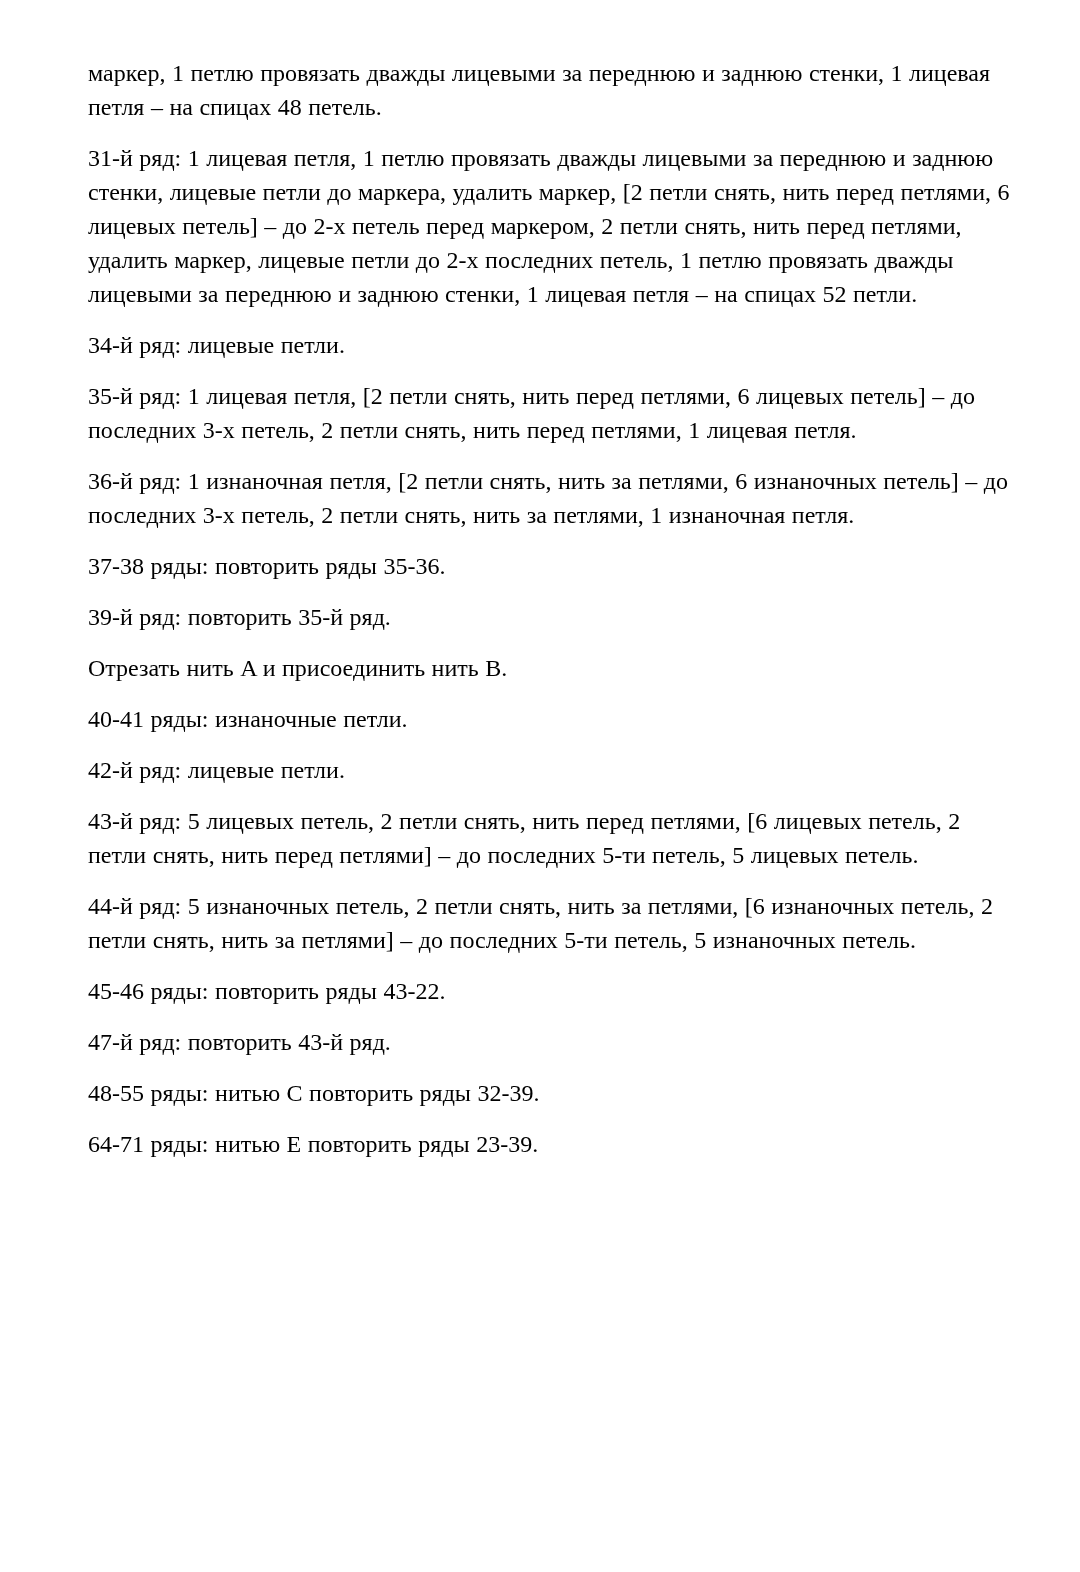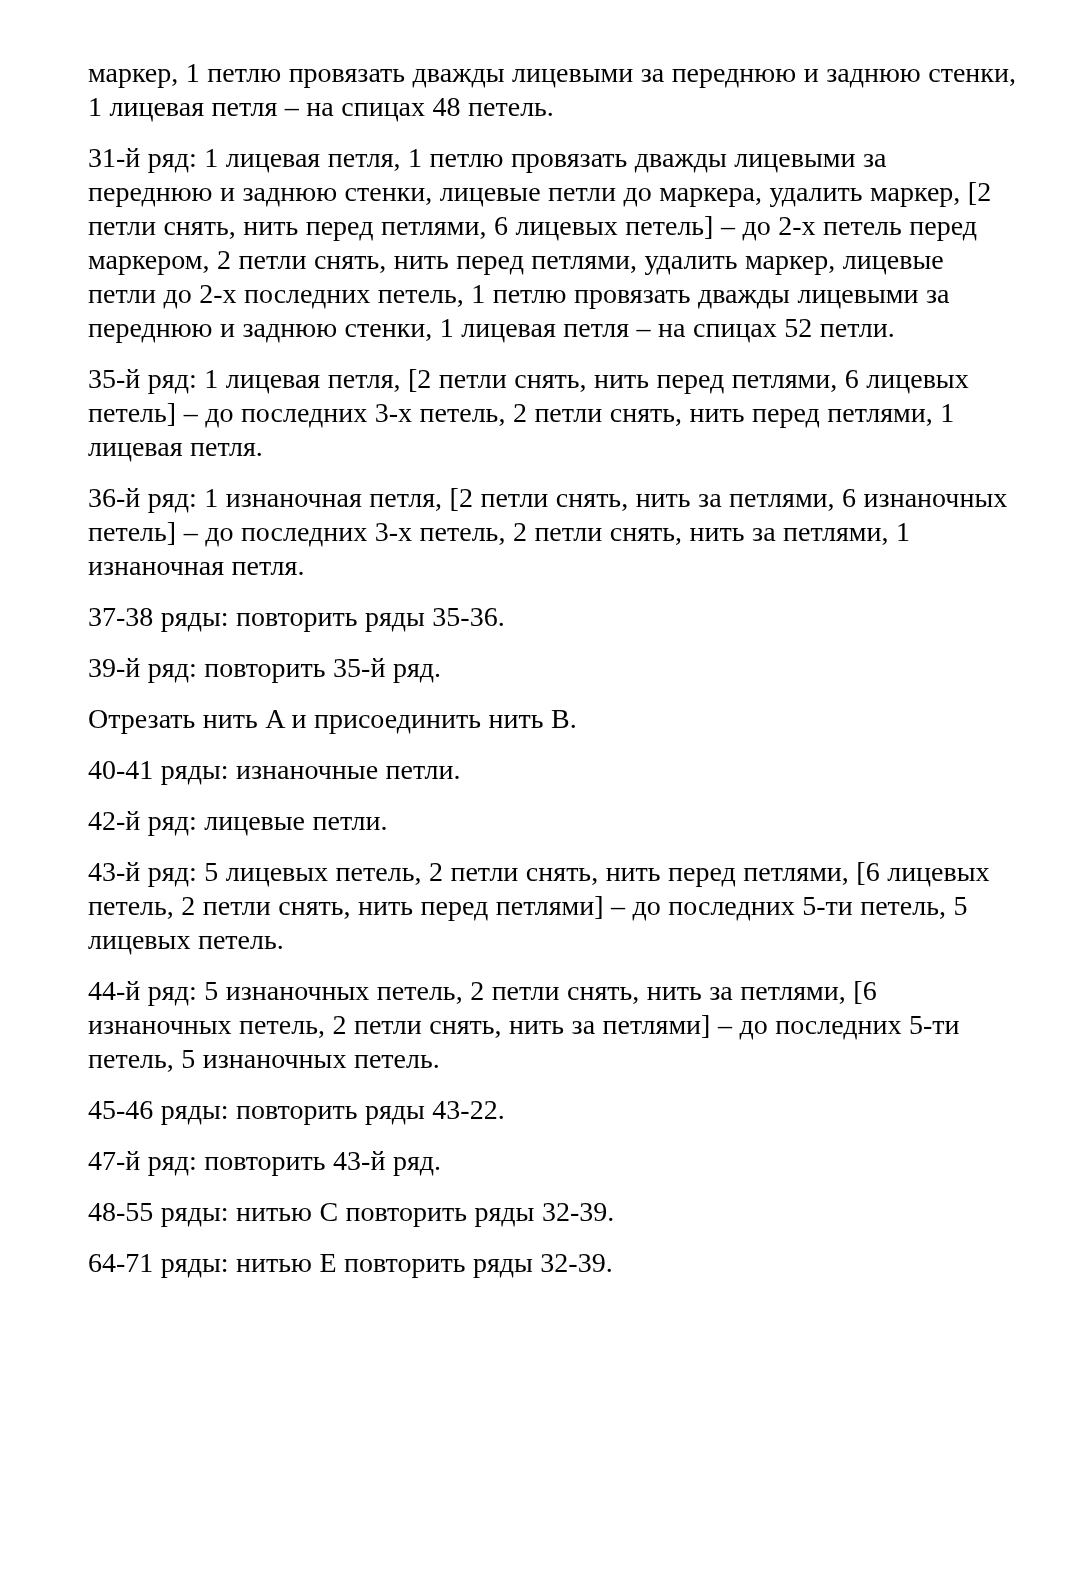--- a/index.html
+++ b/index.html
@@ -17,42 +17,43 @@
     padding: 56px 62px 40px 88px;
     overflow: hidden;
     font-family: "Liberation Serif", "DejaVu Serif", serif;
     color: #000000;
   }
   .doc-body {
     width: 930px;
   }
   .para {
     margin: 0 0 17px 0;
-    font-size: 28px;
+    font-size: 24px;
     line-height: 34px;
     text-align: left;
     color: #000000;
     word-spacing: 0.5px;
   }
 </style>
 </head>
 <body>
 
 <div class="page">
   <main class="doc-body" id="doc-body">
 
   <p class="para">маркер, 1 петлю провязать дважды лицевыми за переднюю и заднюю стенки, 1 лицевая петля – на спицах 48 петель.</p>
       <p class="para">31-й ряд: 1 лицевая петля, 1 петлю провязать дважды лицевыми за переднюю и заднюю стенки, лицевые петли до маркера, удалить маркер, [2 петли снять, нить перед петлями, 6 лицевых петель] – до 2-х петель перед маркером, 2 петли снять, нить перед петлями, удалить маркер, лицевые петли до 2-х последних петель, 1 петлю провязать дважды лицевыми за переднюю и заднюю стенки, 1 лицевая петля – на спицах 52 петли.</p>
+      <p class="para">34-й ряд: лицевые петли.</p>
       <p class="para">35-й ряд: 1 лицевая петля, [2 петли снять, нить перед петлями, 6 лицевых петель] – до последних 3-х петель, 2 петли снять, нить перед петлями, 1 лицевая петля.</p>
       <p class="para">36-й ряд: 1 изнаночная петля, [2 петли снять, нить за петлями, 6 изнаночных петель] – до последних 3-х петель, 2 петли снять, нить за петлями, 1 изнаночная петля.</p>
       <p class="para">37-38 ряды: повторить ряды 35-36.</p>
       <p class="para">39-й ряд: повторить 35-й ряд.</p>
       <p class="para">Отрезать нить A и присоединить нить B.</p>
       <p class="para">40-41 ряды: изнаночные петли.</p>
       <p class="para">42-й ряд: лицевые петли.</p>
       <p class="para">43-й ряд: 5 лицевых петель, 2 петли снять, нить перед петлями, [6 лицевых петель, 2 петли снять, нить перед петлями] – до последних 5-ти петель, 5 лицевых петель.</p>
       <p class="para">44-й ряд: 5 изнаночных петель, 2 петли снять, нить за петлями, [6 изнаночных петель, 2 петли снять, нить за петлями] – до последних 5-ти петель, 5 изнаночных петель.</p>
       <p class="para">45-46 ряды: повторить ряды 43-22.</p>
       <p class="para">47-й ряд: повторить 43-й ряд.</p>
       <p class="para">48-55 ряды: нитью C повторить ряды 32-39.</p>
-      <p class="para">64-71 ряды: нитью E повторить ряды 32-39.</p>
+      <p class="para">64-71 ряды: нитью E повторить ряды 23-39.</p>
     </main>
 </div>
 
 </body></html>

